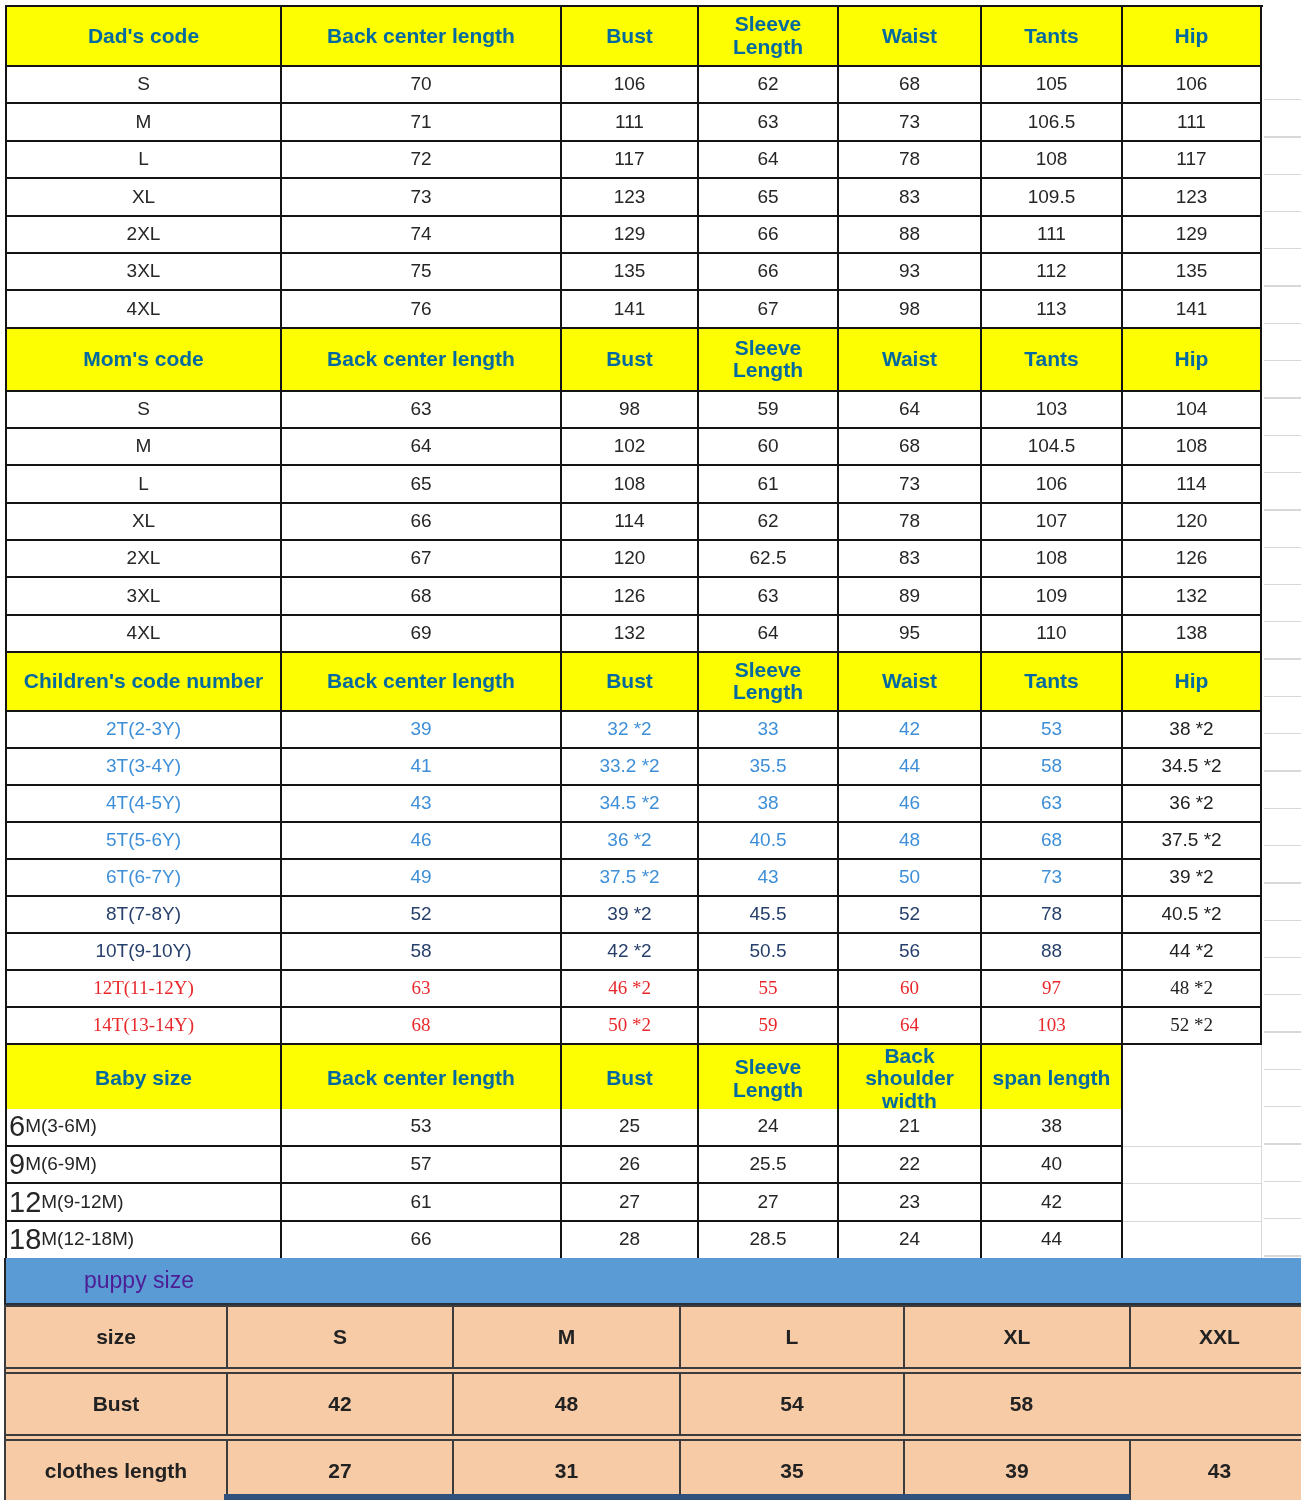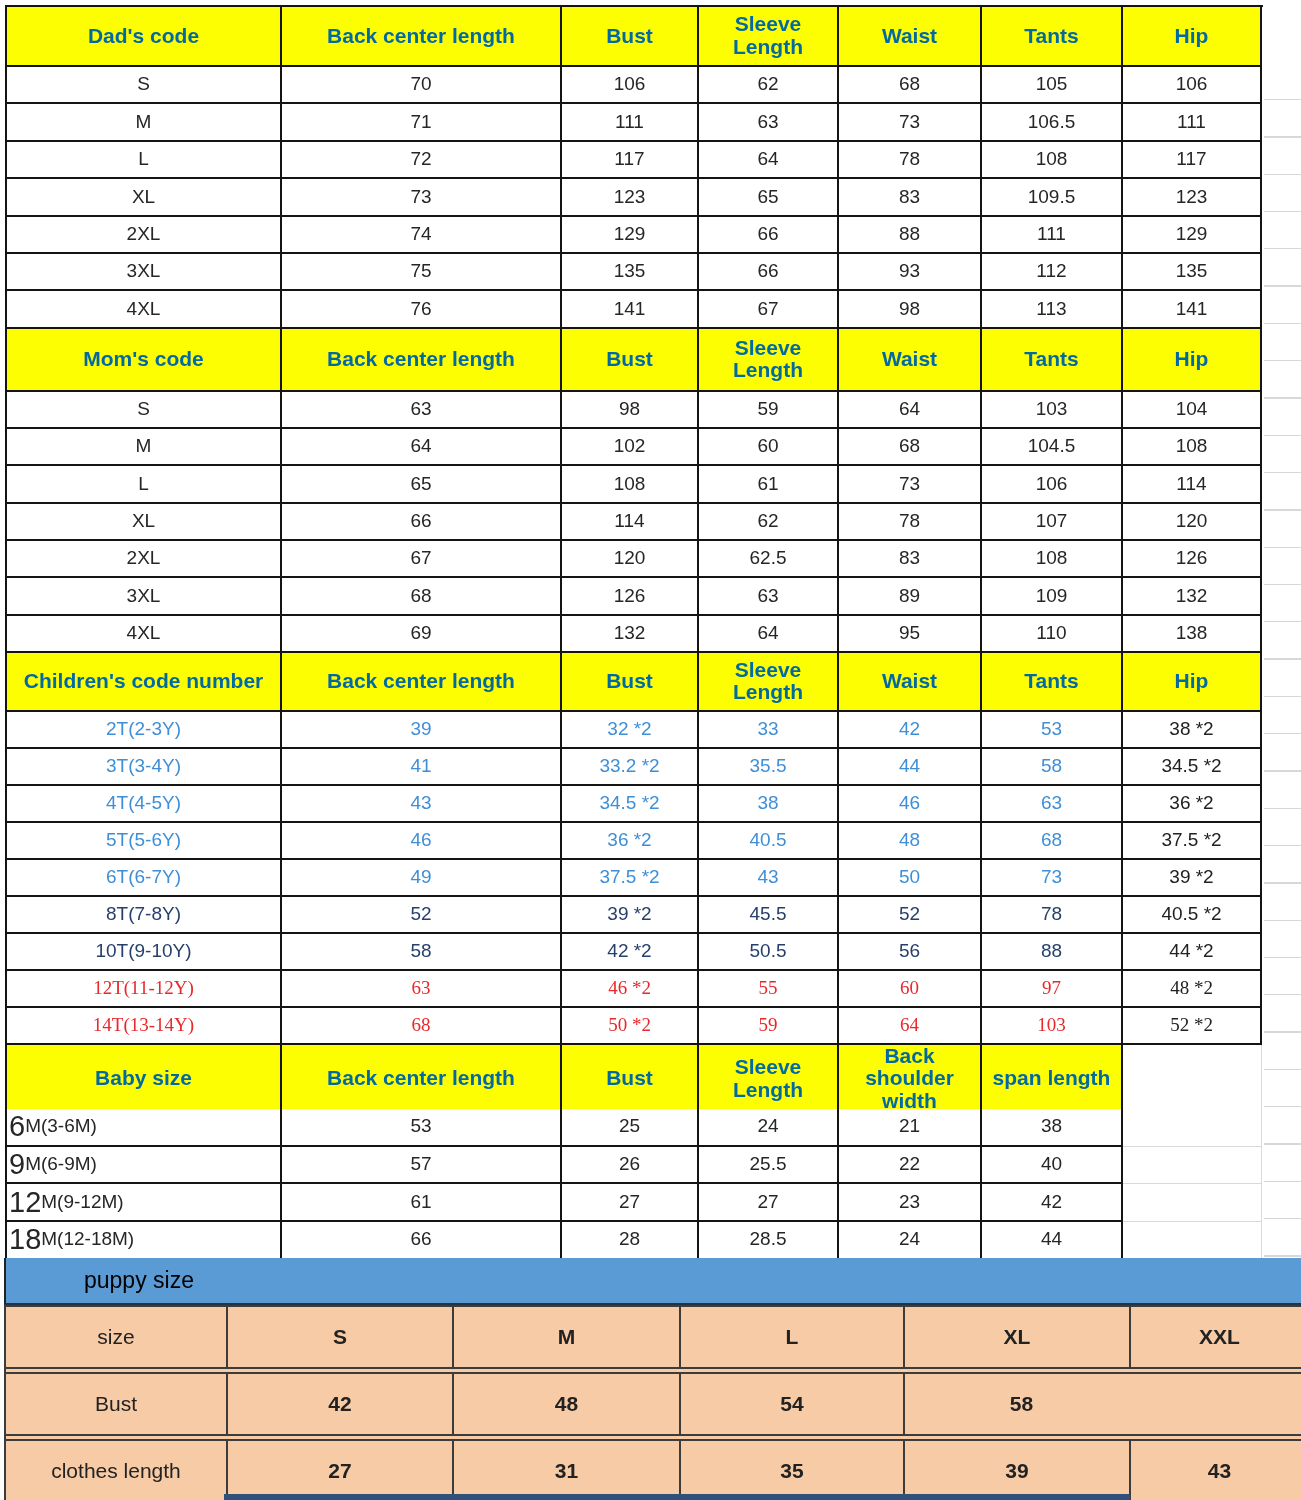--- a/index.html
+++ b/index.html
@@ -49,40 +49,40 @@
   #right-strip{
     position:absolute;left:1264px;top:63px;width:37px;height:1195px;
     background:repeating-linear-gradient(to bottom,#ffffff 0 36px,#d8d8d8 36px 37.3px);
   }
   
   #puppy-bar{
     position:absolute;left:4px;top:1258px;width:1297px;height:47px;
     box-sizing:border-box;background:var(--blue_bar,#5b9bd5);
     border-bottom:2px solid #29323c;border-left:2px solid #222;
     display:flex;align-items:center;padding-left:78px;
-    font-size:23px;color:#000000;
+    font-size:23px;color:#4c1d95;
   }
   #puppy-table{
     position:absolute;left:4px;top:1305px;width:1297px;height:195px;
     box-sizing:border-box;background:var(--peach,#f7cba6);
     border-left:2px solid #3c3c3c;overflow:hidden;
   }
   .prow{
     display:grid;grid-template-columns:222px 226px 227px 224px 226px auto;
     height:60px;margin-bottom:3px;
     border-top:2px solid #3c3c3c;border-bottom:2px solid #3c3c3c;
   }
   .pcell{
     display:flex;align-items:center;justify-content:center;
     font-size:21px;color:#222;border-right:2px solid #3c3c3c;
     box-sizing:border-box;
   }
   .pcell:last-child{border-right:none;padding-left:7px;}
   .pval,.phead{font-weight:bold;}
-  .plabel{font-weight:normal;}
+  .plabel{font-weight:bold;}
   #bottom-strip{
     position:absolute;left:224px;top:1494px;width:906px;height:6px;
     background:#31517c;
   }
 </style>
 </head>
 <body>
 
 <div id="main-tables">
     <div class="section sec-dad">

